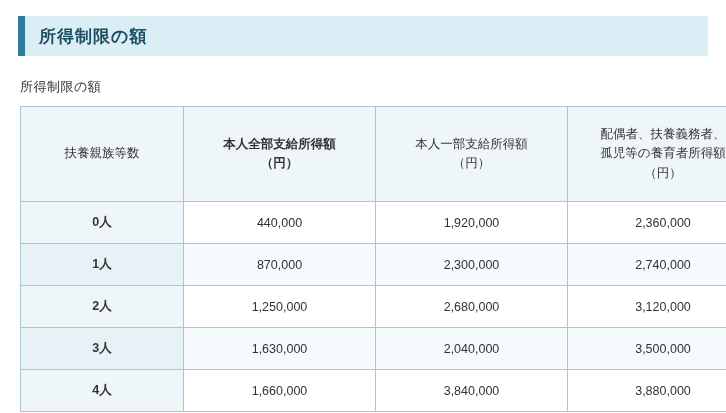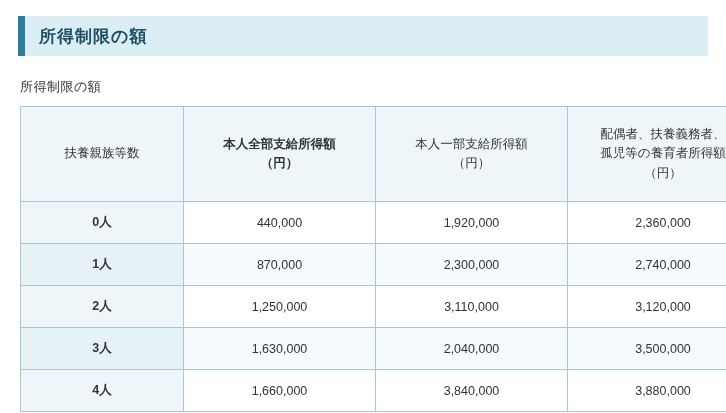--- a/index.html
+++ b/index.html
@@ -132,21 +132,21 @@
         </tr>
         <tr class="alt">
           <td class="rowhead">1人</td>
           <td>870,000</td>
           <td>2,300,000</td>
           <td>2,740,000</td>
         </tr>
         <tr>
           <td class="rowhead">2人</td>
           <td>1,250,000</td>
-          <td>3,110,000</td>
+          <td>2,680,000</td>
           <td>3,120,000</td>
         </tr>
         <tr class="alt">
           <td class="rowhead">3人</td>
           <td>1,630,000</td>
           <td>2,040,000</td>
           <td>3,500,000</td>
         </tr>
         <tr>
           <td class="rowhead">4人</td>

